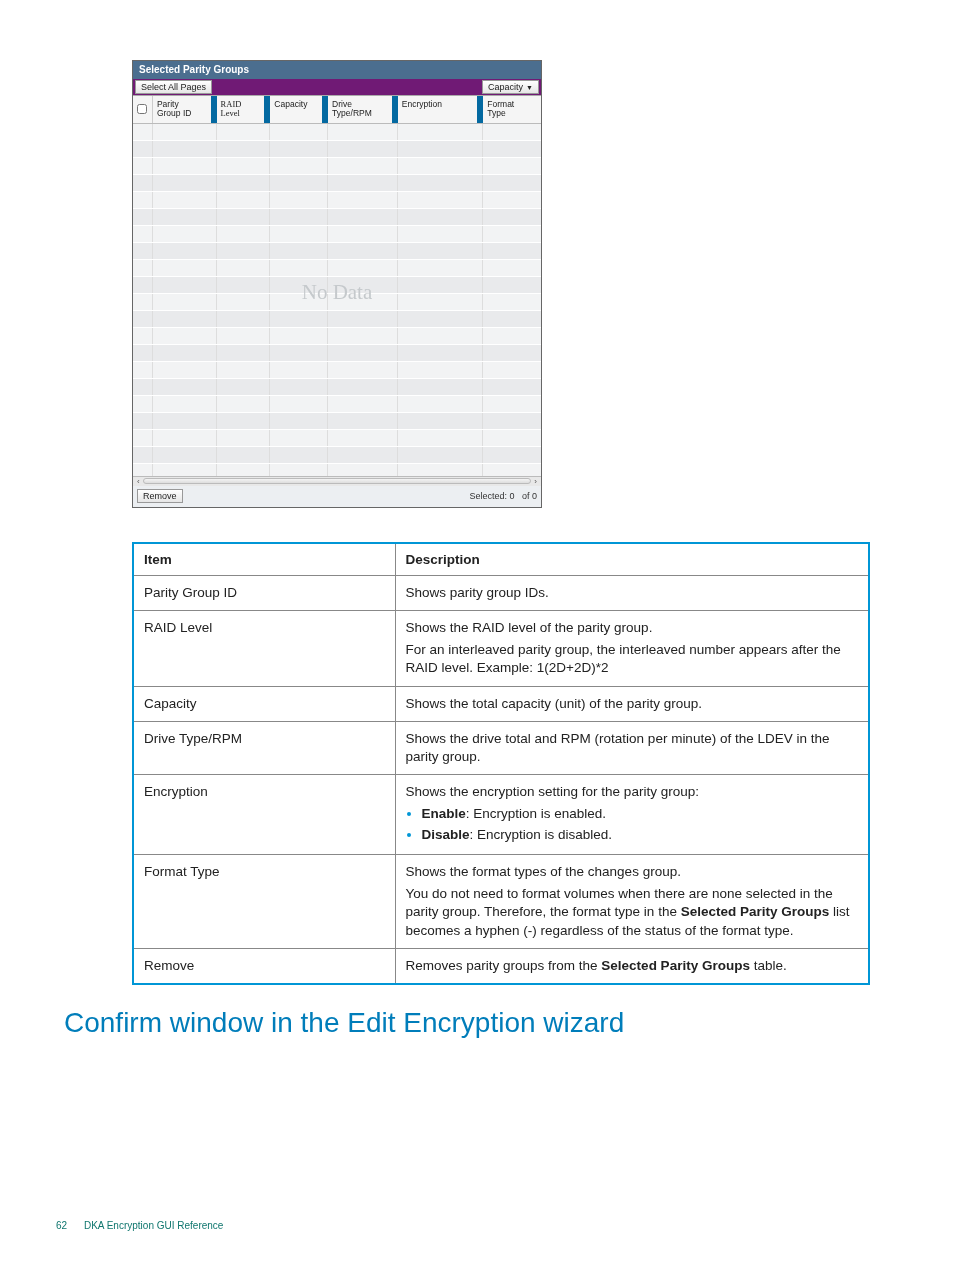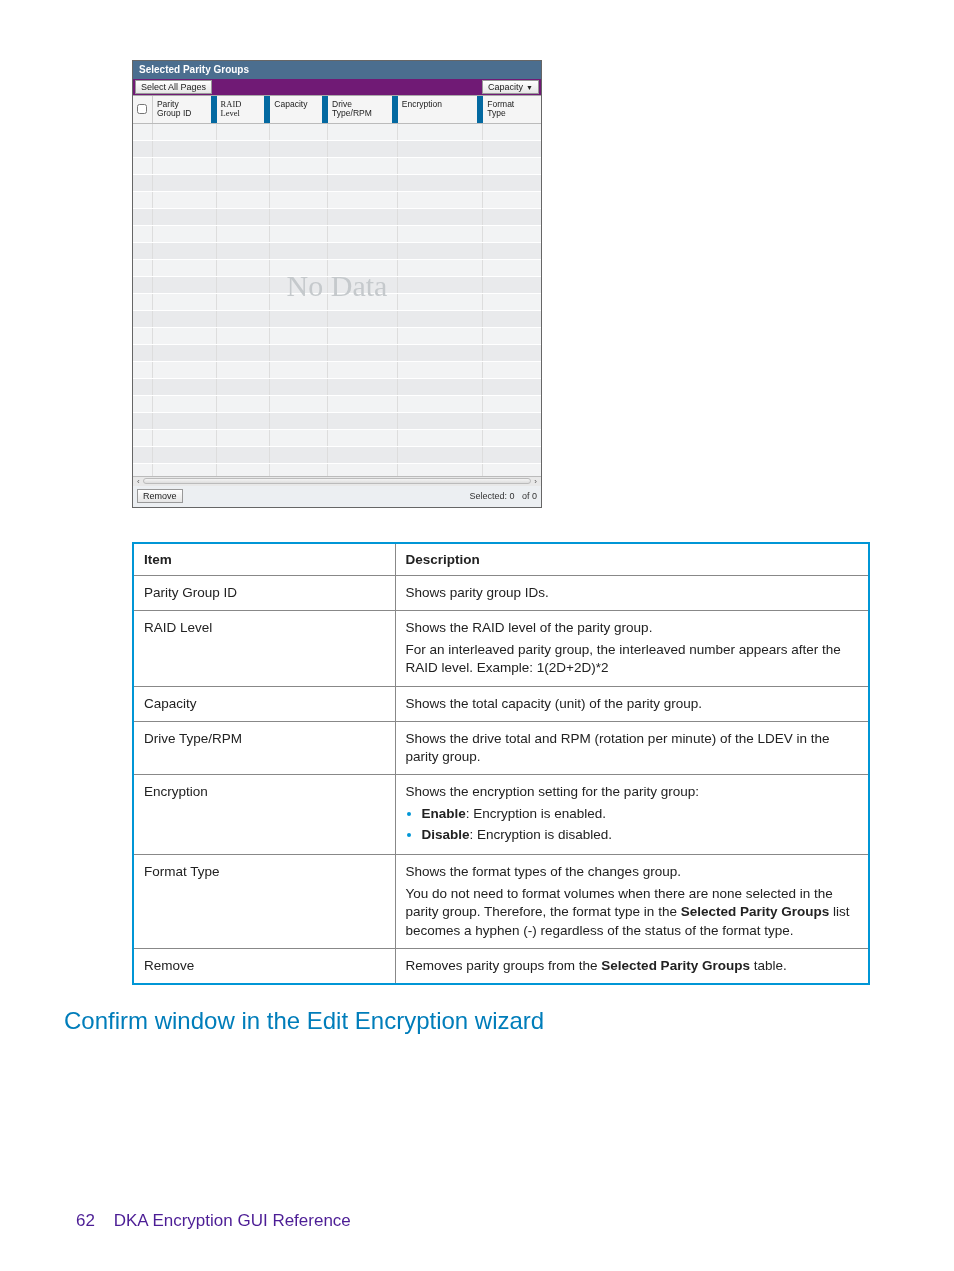--- a/index.html
+++ b/index.html
@@ -85,24 +85,24 @@
     height: 17px;
     border-bottom: 1px solid #fff;
   }
   .grid-row.odd { background: #f2f3f4; }
   .grid-row.even { background: #e9eaec; }
   .gr-chk { width: 20px; border-right: 1px solid #ddd; }
   .gr-col { border-right: 1px solid #ddd; }
   .gr-col:last-child { border-right: none; }
   .no-data {
     position: absolute;
-    top: 145px;
+    top: 156px;
     left: 0; right: 0;
     text-align: center;
-    font-size: 30px;
+    font-size: 21px;
     color: #c5c9cc;
     font-family: Georgia, serif;
     pointer-events: none;
   }
   .hscroll {
     height: 10px;
     background: #e8e8e8;
     border-top: 1px solid #bbb;
     display: flex;
     align-items: center;
@@ -153,39 +153,39 @@
   .desc-table ul {
     margin: 4px 0 0 16px;
   }
   .desc-table ul li { margin-bottom: 2px; }
   .desc-table ul li::marker { color: #0096d6; }
   .col-item { width: 262px; }
 
   
   .section-heading {
     color: #007dba;
-    font-size: 24px;
+    font-size: 28px;
     font-weight: normal;
     margin: 22px 0 6px 0;
     font-family: Arial, Helvetica, sans-serif;
   }
   .section-para {
     margin-left: 68px;
     font-size: 14px;
     line-height: 1.35;
     width: 738px;
   }
 
   
   .page-footer {
     position: absolute;
     bottom: 40px;
-    left: 76px;
-    font-size: 17px;
-    color: #4c1d95;
+    left: 56px;
+    font-size: 10px;
+    color: #0f766e;
   }
   .page-footer .pn { margin-right: 14px; }
 </style>
 </head>
 <body>
 
 <div class="page">
 
   <div class="panel-wrap">
     <div class="panel-title">Selected Parity Groups</div>

